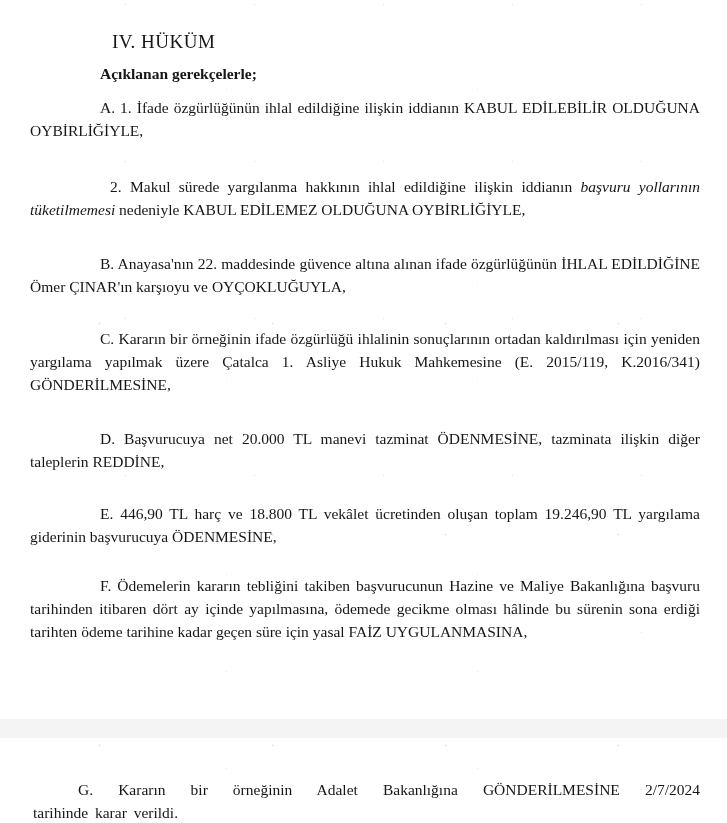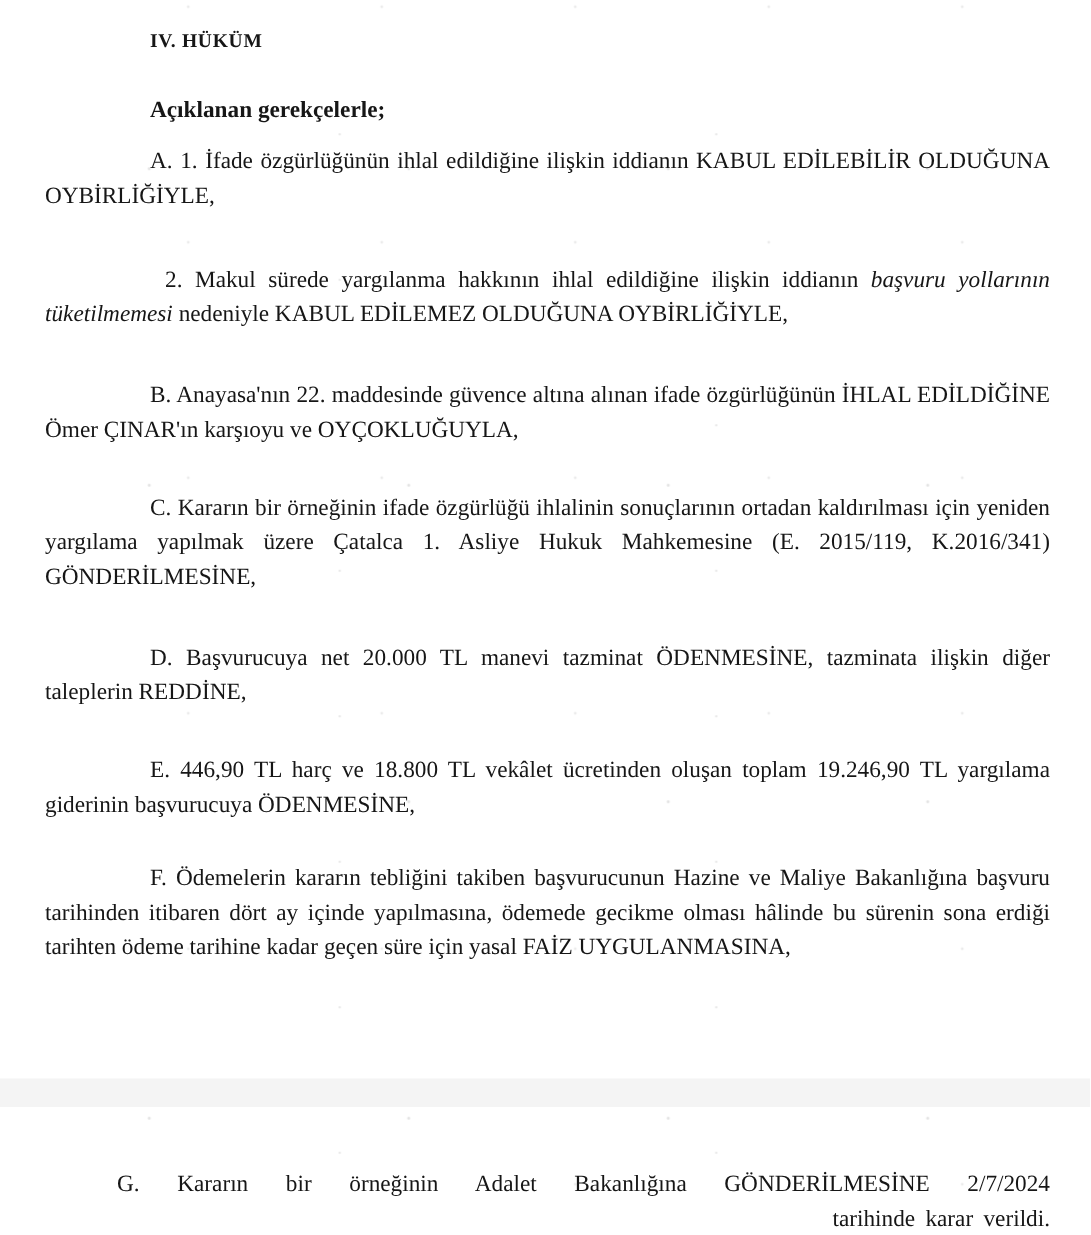--- a/index.html
+++ b/index.html
@@ -34,23 +34,23 @@
   .doc {
     position: absolute;
     left: 30px;
     top: 0;
     width: 670px;
   }
   .heading {
     position: absolute;
     left: 70px;
     top: 19px;
-    margin: 0;
-    font-size: 13px;
-    font-weight: bold;
+    margin: 12px;
+    font-size: 19px;
+    font-weight: normal;
     letter-spacing: 0.5px;
   }
   .para {
     position: absolute;
     left: 0;
     width: 670px;
     margin: 0;
     font-size: 15.5px;
     line-height: 23px;
     text-align: justify;
@@ -68,21 +68,21 @@
   .p-a2 em { font-style: italic; }
   .g-line1 {
     display: block;
     text-indent: 48px;
     text-align: justify;
     text-align-last: justify;
   }
   .g-line2 {
     display: block;
     text-indent: 3px;
-    text-align: right;
+    text-align: left;
     word-spacing: 3px;
   }
 </style>
 </head>
 <body>
 
 <div class="page">
 
   <div class="scan-band"></div>
 

